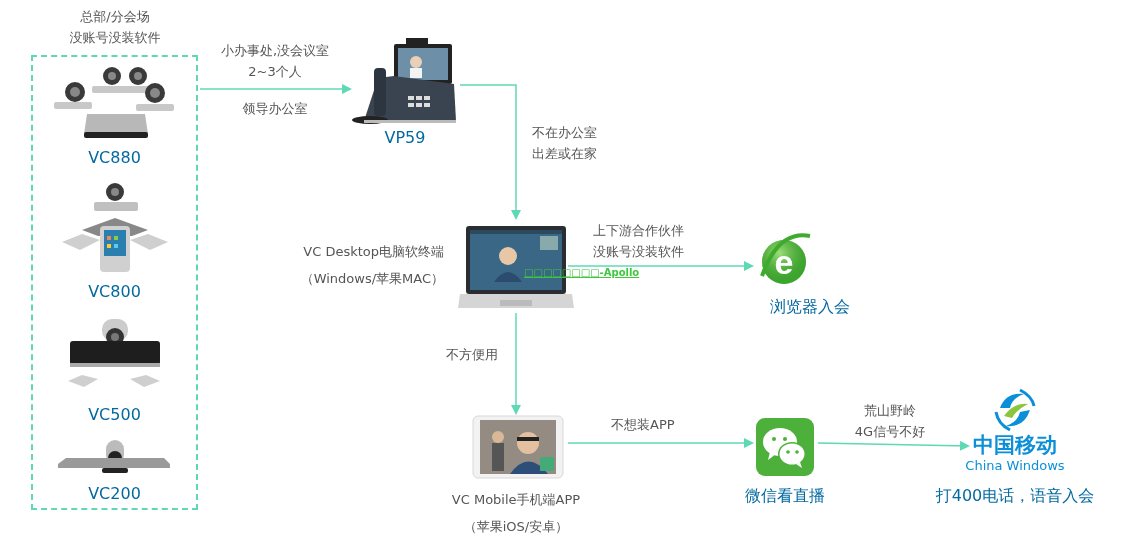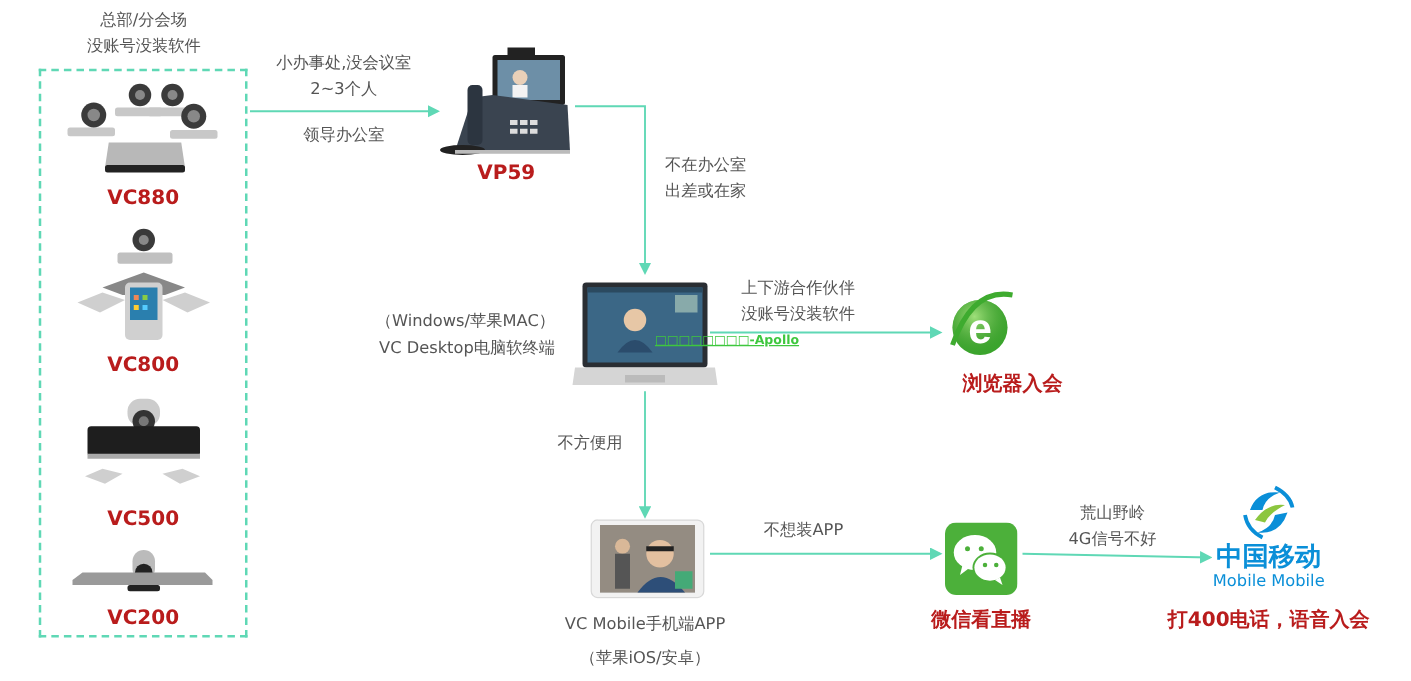--- a/index.html
+++ b/index.html
@@ -1,20 +1,20 @@
 <!DOCTYPE html>
 <html><head>
 <meta charset="utf-8">
 <style>
   html, body { margin:0; padding:0; background:#ffffff; }
   body { width:1129px; height:545px; position:relative; overflow:hidden;
          font-family:"DejaVu Sans","Liberation Sans",sans-serif; color:#555; }
   .abs { position:absolute; }
   .txt { font-size:13px; line-height:21px; color:#555; white-space:nowrap; }
-  .bold { font-weight:bold; font-size:16px; color:#b91c1c; }
+  .bold { font-weight:normal; font-size:16px; color:#0369a1; }
   .center { text-align:center; }
   .right { text-align:right; }
   .dashbox { position:absolute; left:31px; top:55px; width:167px; height:455px;
              border:2px dashed #5fd8b5; box-sizing:border-box; }
   svg.lines { position:absolute; left:0; top:0; }
   .dev { position:absolute; }
 </style>
 </head>
 <body>
 
@@ -125,22 +125,22 @@
   </svg>
 </div>
 <div class="abs bold center" style="left:350px;top:128px;width:110px;">VP59</div>
 
 <div class="abs txt" style="left:532px;top:122px;">
   <div>不在办公室</div>
   <div>出差或在家</div>
 </div>
 
 <div class="abs txt right" style="left:230px;top:241px;width:214px;">
+  <div>VC Desktop电脑软终端</div>
   <div style="margin-top:6px;">（Windows/苹果MAC）</div>
-  <div>VC Desktop电脑软终端</div>
 </div>
 
 <div class="dev" style="left:456px;top:222px;width:120px;height:88px;">
   <svg width="120" height="88">
     <rect x="10" y="4" width="100" height="68" rx="3" fill="#2a2e33"></rect>
     <rect x="14" y="8" width="92" height="60" fill="#3b6786"></rect>
     <rect x="14" y="8" width="92" height="4" fill="#2b4a60"></rect>
     <circle cx="52" cy="34" r="9" fill="#e7c7a6"></circle>
       <path d="M38,60 Q52,40 66,60 Z" fill="#2b4c6c"></path>
     <rect x="84" y="14" width="18" height="14" fill="#8aa"></rect>
@@ -219,14 +219,14 @@
 <div class="dev" style="left:990px;top:388px;width:50px;height:44px;">
   <svg width="50" height="44">
     <path d="M10,20 Q16,4 34,6 Q22,10 20,20 Z" fill="#0a8fd8"></path>
     <path d="M40,22 Q34,40 16,38 Q28,34 30,24 Z" fill="#0a8fd8"></path>
     <path d="M14,28 Q24,14 38,16 Q26,22 22,30 Z" fill="#8cc63f"></path>
     <path d="M6,24 Q8,36 20,42" fill="none" stroke="#0a8fd8" stroke-width="3"></path>
     <path d="M44,18 Q42,8 30,2" fill="none" stroke="#0a8fd8" stroke-width="3"></path>
   </svg>
 </div>
 <div class="abs center" style="left:960px;top:433px;width:110px;font-size:21px;font-weight:bold;color:#0a8fd8;line-height:24px;">中国移动</div>
-<div class="abs center" style="left:960px;top:458px;width:110px;font-size:13px;color:#0a8fd8;line-height:16px;">Mobile Mobile</div>
+<div class="abs center" style="left:960px;top:458px;width:110px;font-size:13px;color:#0a8fd8;line-height:16px;">China Windows</div>
 <div class="abs bold center" style="left:920px;top:486px;width:190px;">打400电话，语音入会</div>
 
 </body></html>

